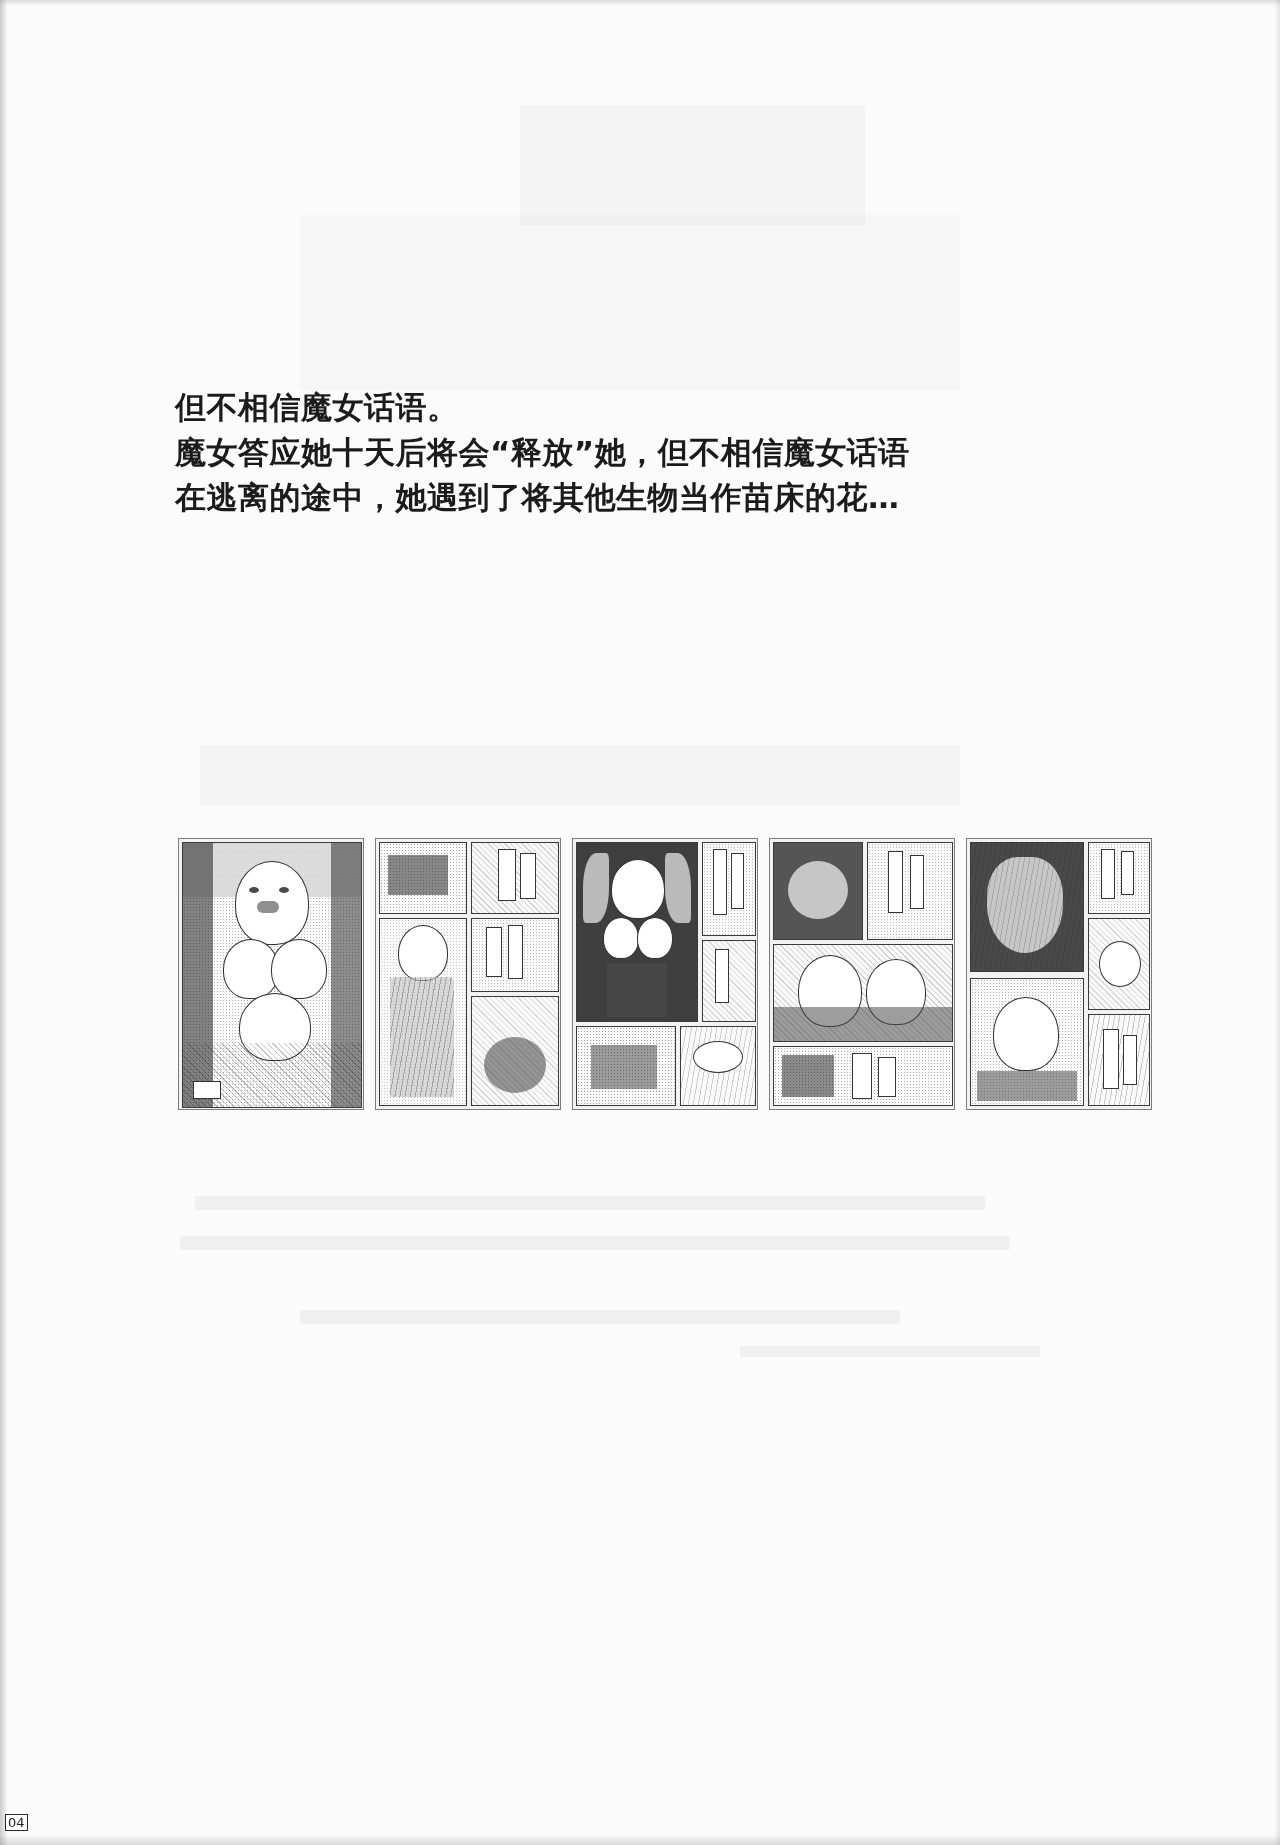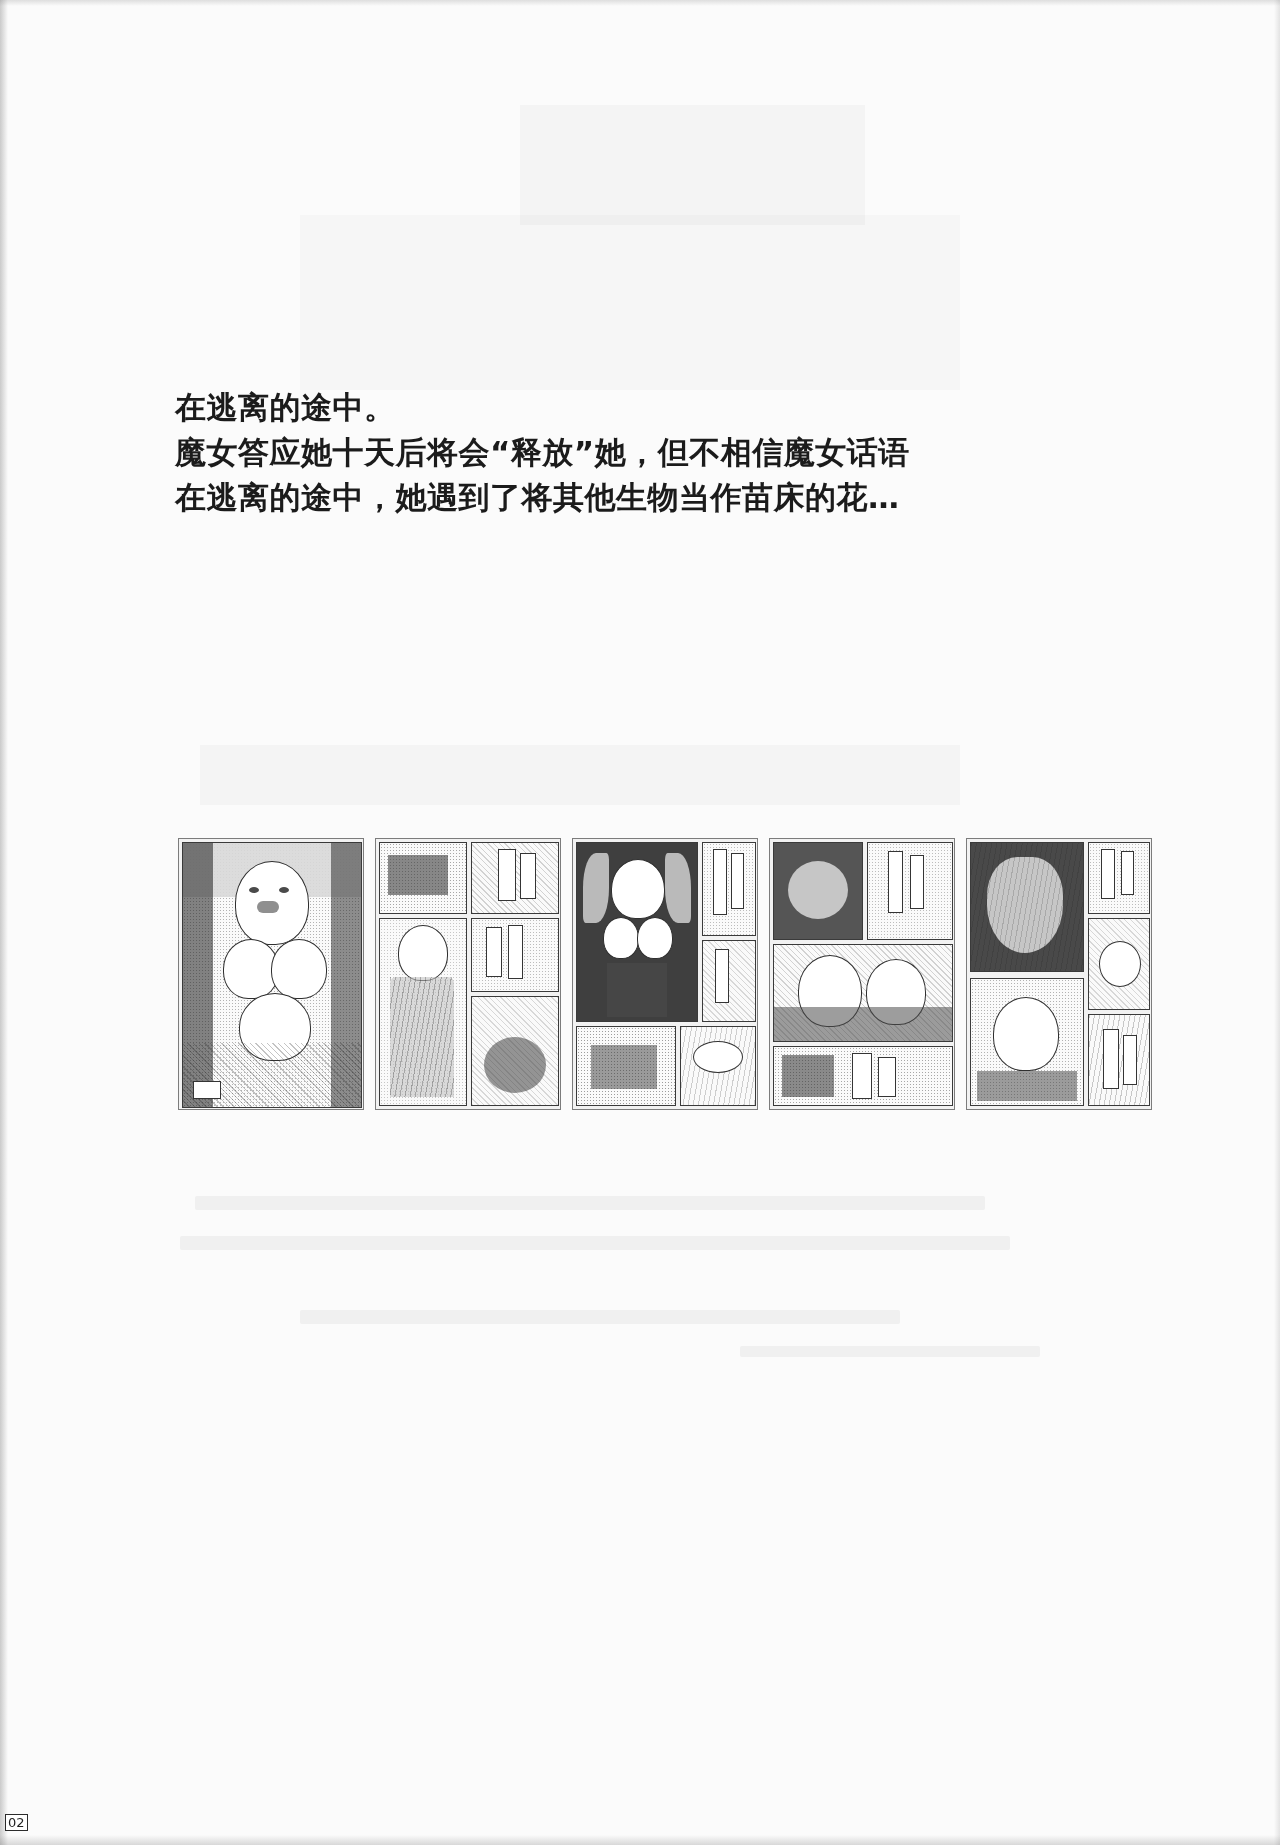--- a/index.html
+++ b/index.html
@@ -206,21 +206,21 @@
   <div class="ghost-line" style="left:180px; top:1236px; width:830px;"></div>
   <div class="ghost-line" style="left:300px; top:1310px; width:600px;"></div>
   <div class="ghost-line" style="left:740px; top:1346px; width:300px; height:11px;"></div>
 
   <div class="edge-left"></div>
   <div class="edge-top"></div>
   <div class="edge-right"></div>
   <div class="edge-bottom"></div>
 
   <div class="synopsis">
-    <p>在逃离的途中。</p>
+    <p>但不相信魔女话语。</p>
     <p>魔女答应她十天后将会“释放”她，但不相信魔女话语</p>
     <p>在逃离的途中，她遇到了将其他生物当作苗床的花…</p>
   </div>
 
   <div class="thumb-strip">
 
     <div class="thumb">
       <div class="thumb-inner">
         <div class="panel" style="left:3px; top:3px; width:178px; height:264px;">
           <div class="tone" style="opacity:.35;"></div>
@@ -350,15 +350,15 @@
         <div class="panel" style="left:121px; top:175px; width:60px; height:90px;">
           <div class="hatch-v" style="opacity:.45;"></div>
           <div class="bubble-sq" style="left:14px; top:14px; width:14px; height:58px;"></div>
           <div class="bubble-sq" style="left:34px; top:20px; width:12px; height:48px;"></div>
         </div>
       </div>
     </div>
 
   </div>
 
-  <div class="page-number">02</div>
+  <div class="page-number">04</div>
 
 </div>
 
 </body></html>

